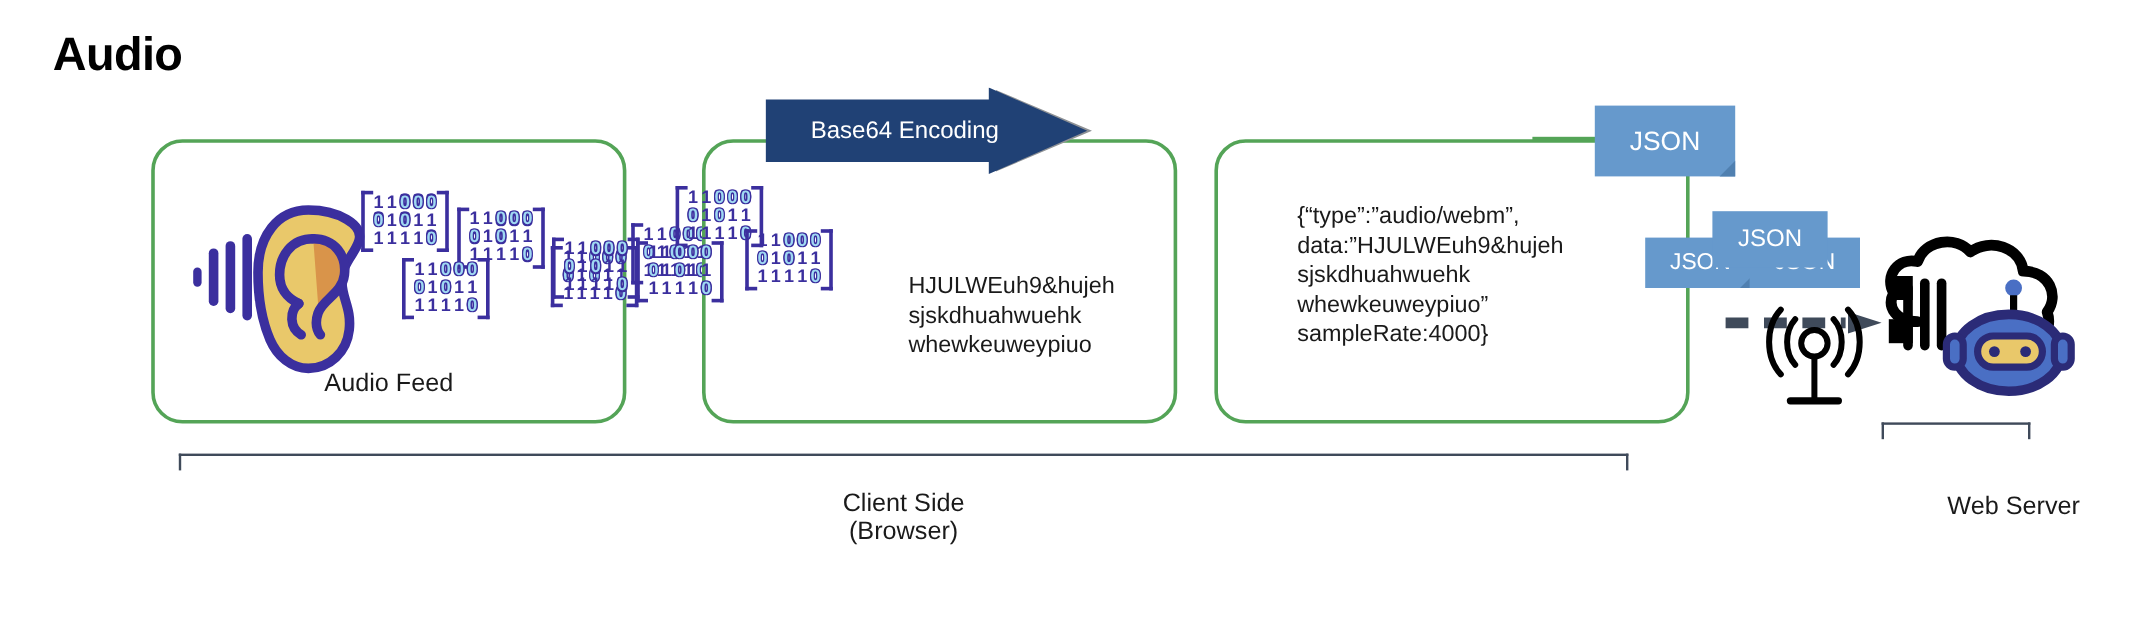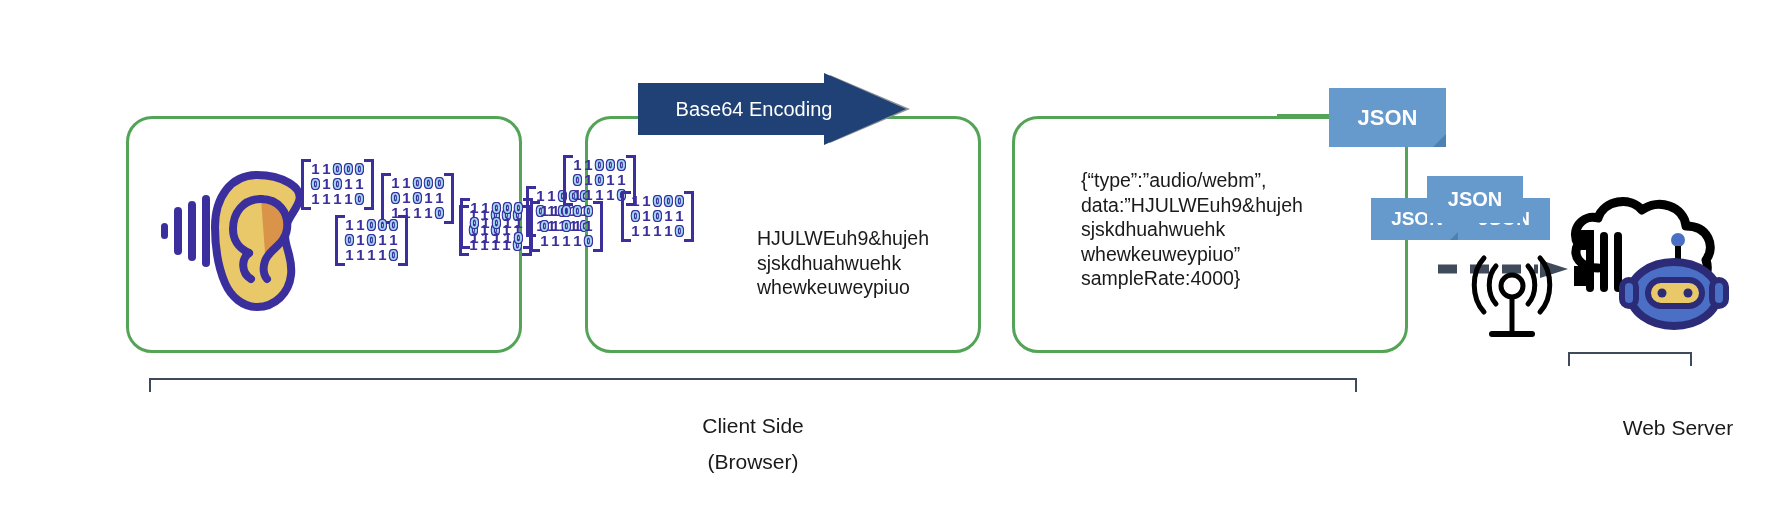--- a/index.html
+++ b/index.html
@@ -163,33 +163,33 @@
     border-right: 2.5px solid #3f4a5a;
     box-sizing: border-box;
   }
   #bracket-client { left: 149px;  top: 378px; width: 1208px; height: 14px; }
   #bracket-server { left: 1568px; top: 352px; width: 124px;  height: 14px; }
 
   .caption {
     position: absolute;
     text-align: center;
     font-size: 21px;
-    line-height: 36px;
+    line-height: 23px;
     color: #1a1a1a;
     white-space: pre-line;
   }
   #caption-client { left: 553px;  top: 408px; width: 400px; }
   #caption-server { left: 1548px; top: 410px; width: 260px; }
 
   
   .json-tag {
     position: absolute;
     background: #6699cc;
     color: #ffffff;
-    font-weight: bold;
+    font-weight: normal;
     display: flex;
     align-items: center;
     justify-content: center;
     box-sizing: border-box;
   }
   .json-tag .fold {
     position: absolute;
     right: 0;
     bottom: 0;
     width: 0;
@@ -234,20 +234,21 @@
     top: 184px;
     width: 170px;
     height: 160px;
   }
 </style>
 </head>
 <body>
 
 <div id="stage">
 
+  <div class="title">Audio</div>
 
   <div class="panel" id="panel-audio">
 
     <svg class="ear-icon" viewBox="0 0 160 160">
       <g>
         <rect x="4" y="66" width="7" height="16" rx="3.5" fill="#3b2f9e"></rect>
         <rect x="17" y="50" width="8" height="48" rx="4" fill="#3b2f9e"></rect>
         <rect x="31" y="44" width="8" height="60" rx="4" fill="#3b2f9e"></rect>
         <rect x="45" y="38" width="8" height="72" rx="4" fill="#3b2f9e"></rect>
         <rect x="59" y="50" width="8" height="48" rx="4" fill="#3b2f9e"></rect>
@@ -286,20 +287,21 @@
         </div>
     </div>
     <div class="bin-matrix" style="left:330px; top:86px;">
       <div class="bin-inner">
           <span class="bin-row"><span class="bit">1</span><span class="bit">1</span><span class="bit hl">0</span><span class="bit hl">0</span><span class="bit hl">0</span></span>
           <span class="bin-row"><span class="bit hl">0</span><span class="bit">1</span><span class="bit hl">0</span><span class="bit">1</span><span class="bit">1</span></span>
           <span class="bin-row"><span class="bit">1</span><span class="bit">1</span><span class="bit">1</span><span class="bit">1</span><span class="bit hl">0</span></span>
         </div>
     </div>
 
+    <div class="panel-label">Audio Feed</div>
   </div>
 
   <div class="bin-matrix" style="left:460px; top:198px;">
     <div class="bin-inner">
         <span class="bin-row"><span class="bit">1</span><span class="bit">1</span><span class="bit hl">0</span><span class="bit hl">0</span><span class="bit hl">0</span></span>
         <span class="bin-row"><span class="bit hl">0</span><span class="bit">1</span><span class="bit hl">0</span><span class="bit">1</span><span class="bit">1</span></span>
         <span class="bin-row"><span class="bit">1</span><span class="bit">1</span><span class="bit">1</span><span class="bit">1</span><span class="bit hl">0</span></span>
       </div>
   </div>
   <div class="bin-matrix" style="left:526px; top:186px;">

